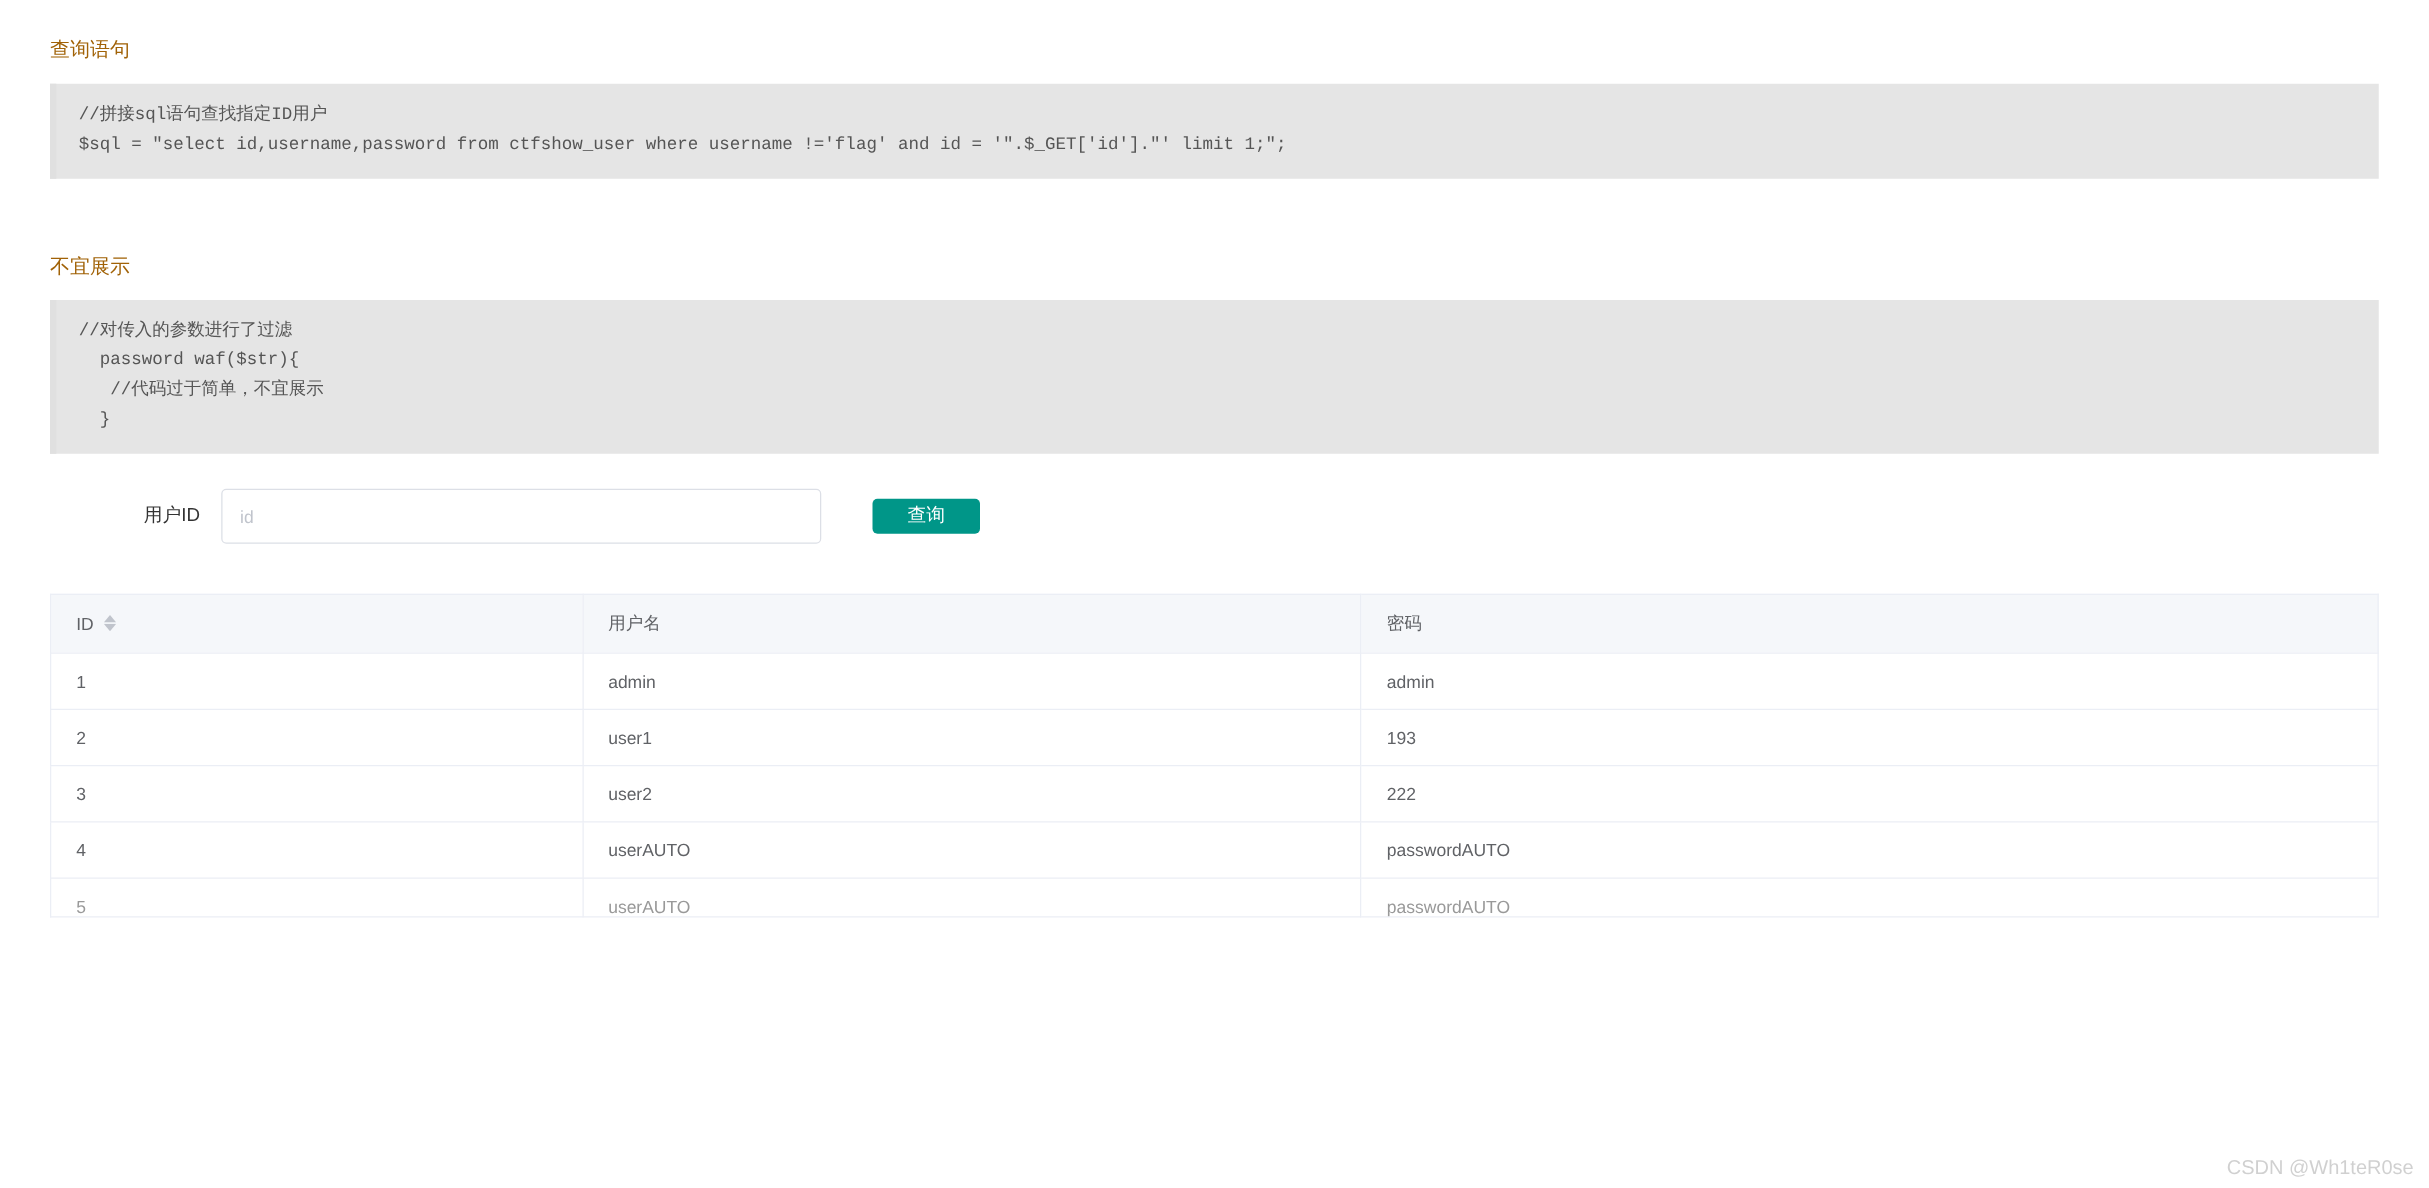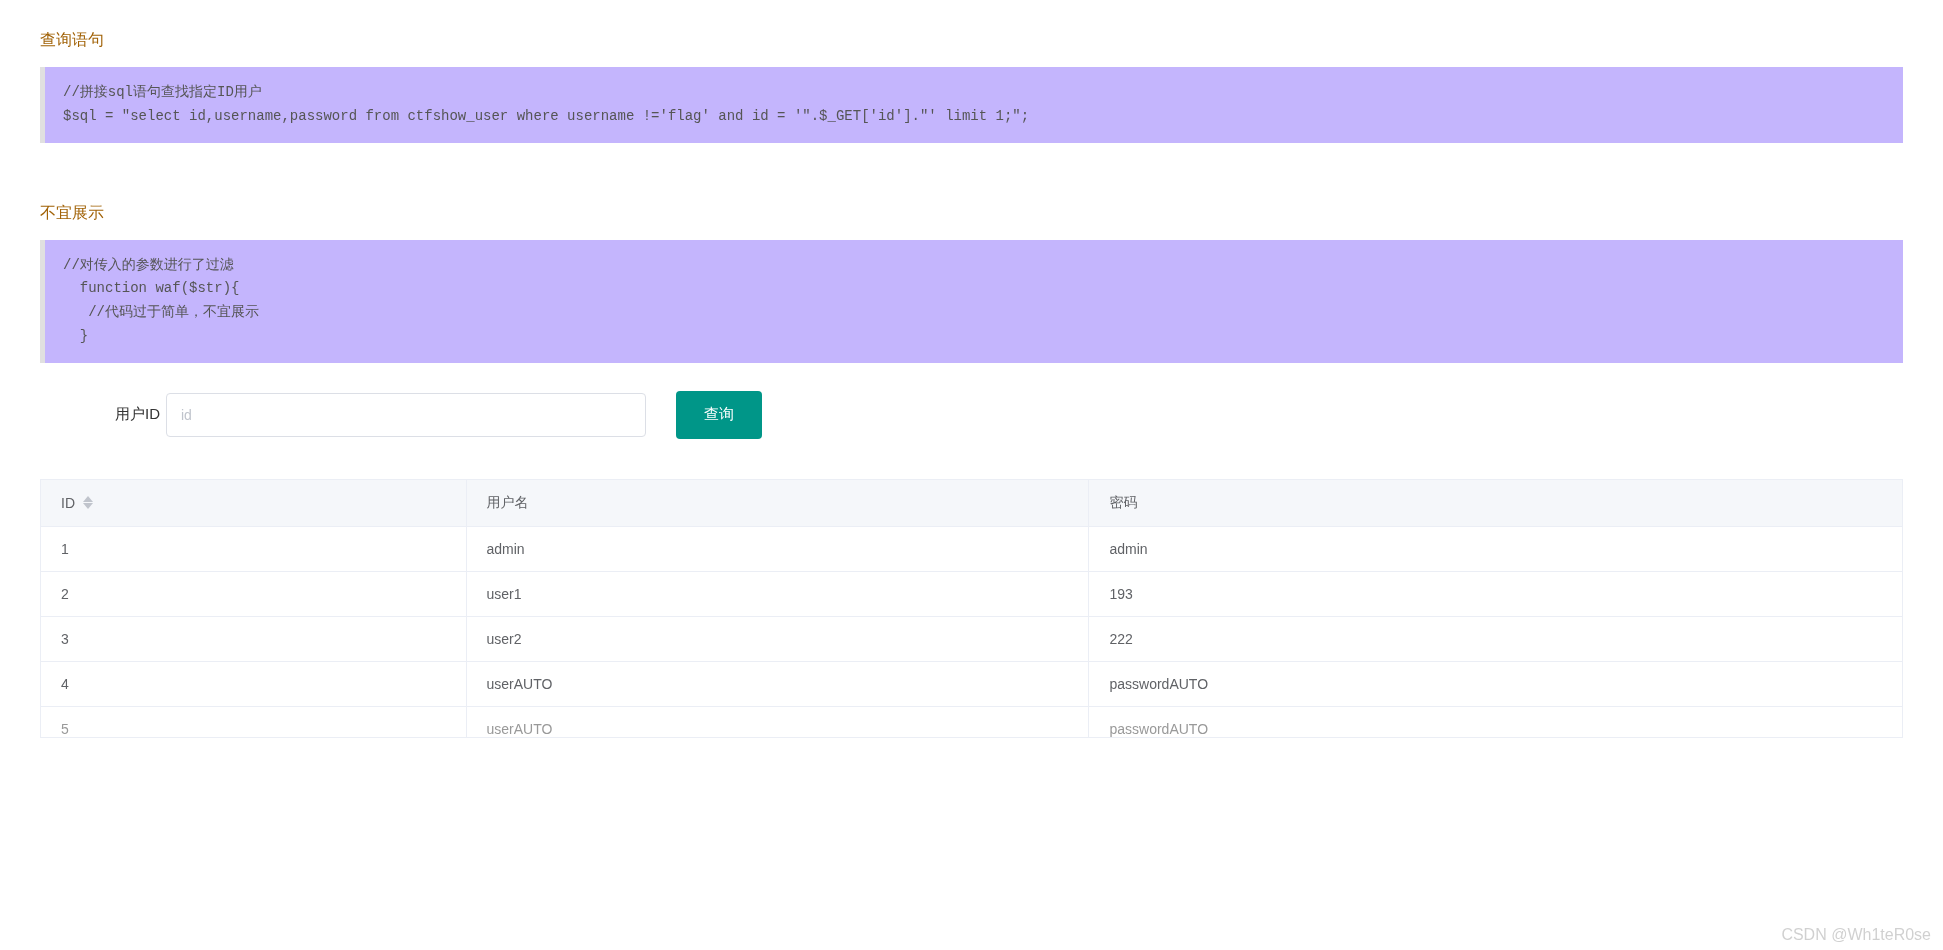--- a/index.html
+++ b/index.html
@@ -9,35 +9,35 @@
       color: #333;
       padding: 30px 40px;
     }
     .section-title {
       font-size: 16px;
       font-weight: 400;
       color: #a16207;
       margin-bottom: 16px;
     }
     .code-block {
-      background: #c4b5fd;
+      background: #e5e5e5;
       border-left: 5px solid #e0e0e0;
       padding: 14px 18px;
       margin-bottom: 60px;
       font-family: Consolas, Monaco, "Courier New", monospace;
       font-size: 14px;
       line-height: 1.7;
       color: #555;
       white-space: pre-wrap;
     }
     .code-block:last-of-type { margin-bottom: 28px; }
     .form-row {
       display: flex;
       align-items: center;
-      gap: 6px;
+      gap: 17px;
       margin-bottom: 40px;
       margin-left: 60px;
     }
     .form-label {
       font-size: 15px;
       color: #333;
       min-width: 60px;
       text-align: right;
     }
     .form-input {
@@ -48,21 +48,21 @@
       padding: 0 14px;
       font-size: 14px;
       color: #606266;
       outline: none;
     }
     .form-input::placeholder { color: #c0c4cc; }
     .form-button {
       background: #009688;
       color: #fff;
       border: none;
-      height: 48px;
+      height: 28px;
       padding: 0 28px;
       font-size: 15px;
       border-radius: 4px;
       cursor: pointer;
       margin-left: 24px;
     }
     .data-table {
       width: 100%;
       border-collapse: collapse;
       border: 1px solid #ebeef5;
@@ -100,21 +100,21 @@
   </style>
 </head>
 <body>
 
 <div class="section-title">查询语句</div>
 <div class="code-block">//拼接sql语句查找指定ID用户
 $sql = "select id,username,password from ctfshow_user where username !='flag' and id = '".$_GET['id']."' limit 1;";</div>
 
 <div class="section-title">不宜展示</div>
 <div class="code-block" style="margin-bottom:28px;">//对传入的参数进行了过滤
-  function waf($str){
+  password waf($str){
    //代码过于简单，不宜展示
   }</div>
 
 <div class="form-row">
   <span class="form-label">用户ID</span>
   <input class="form-input" type="text" placeholder="id" style="">
   <button class="form-button">查询</button>
 </div>
 
 <table class="data-table">

